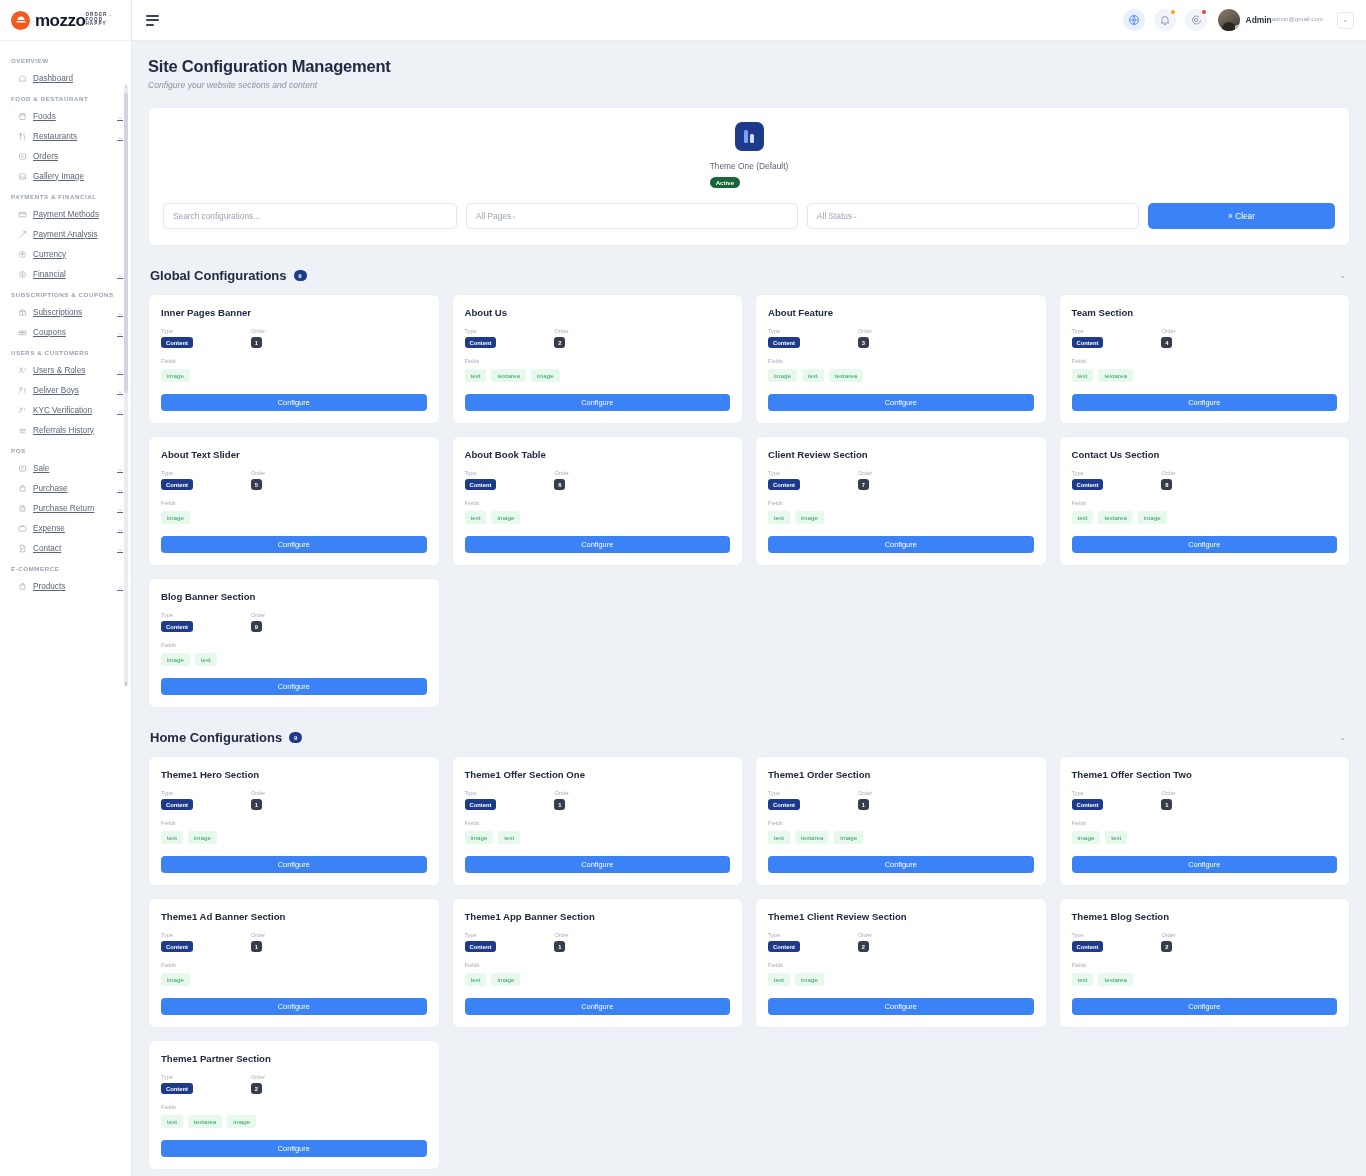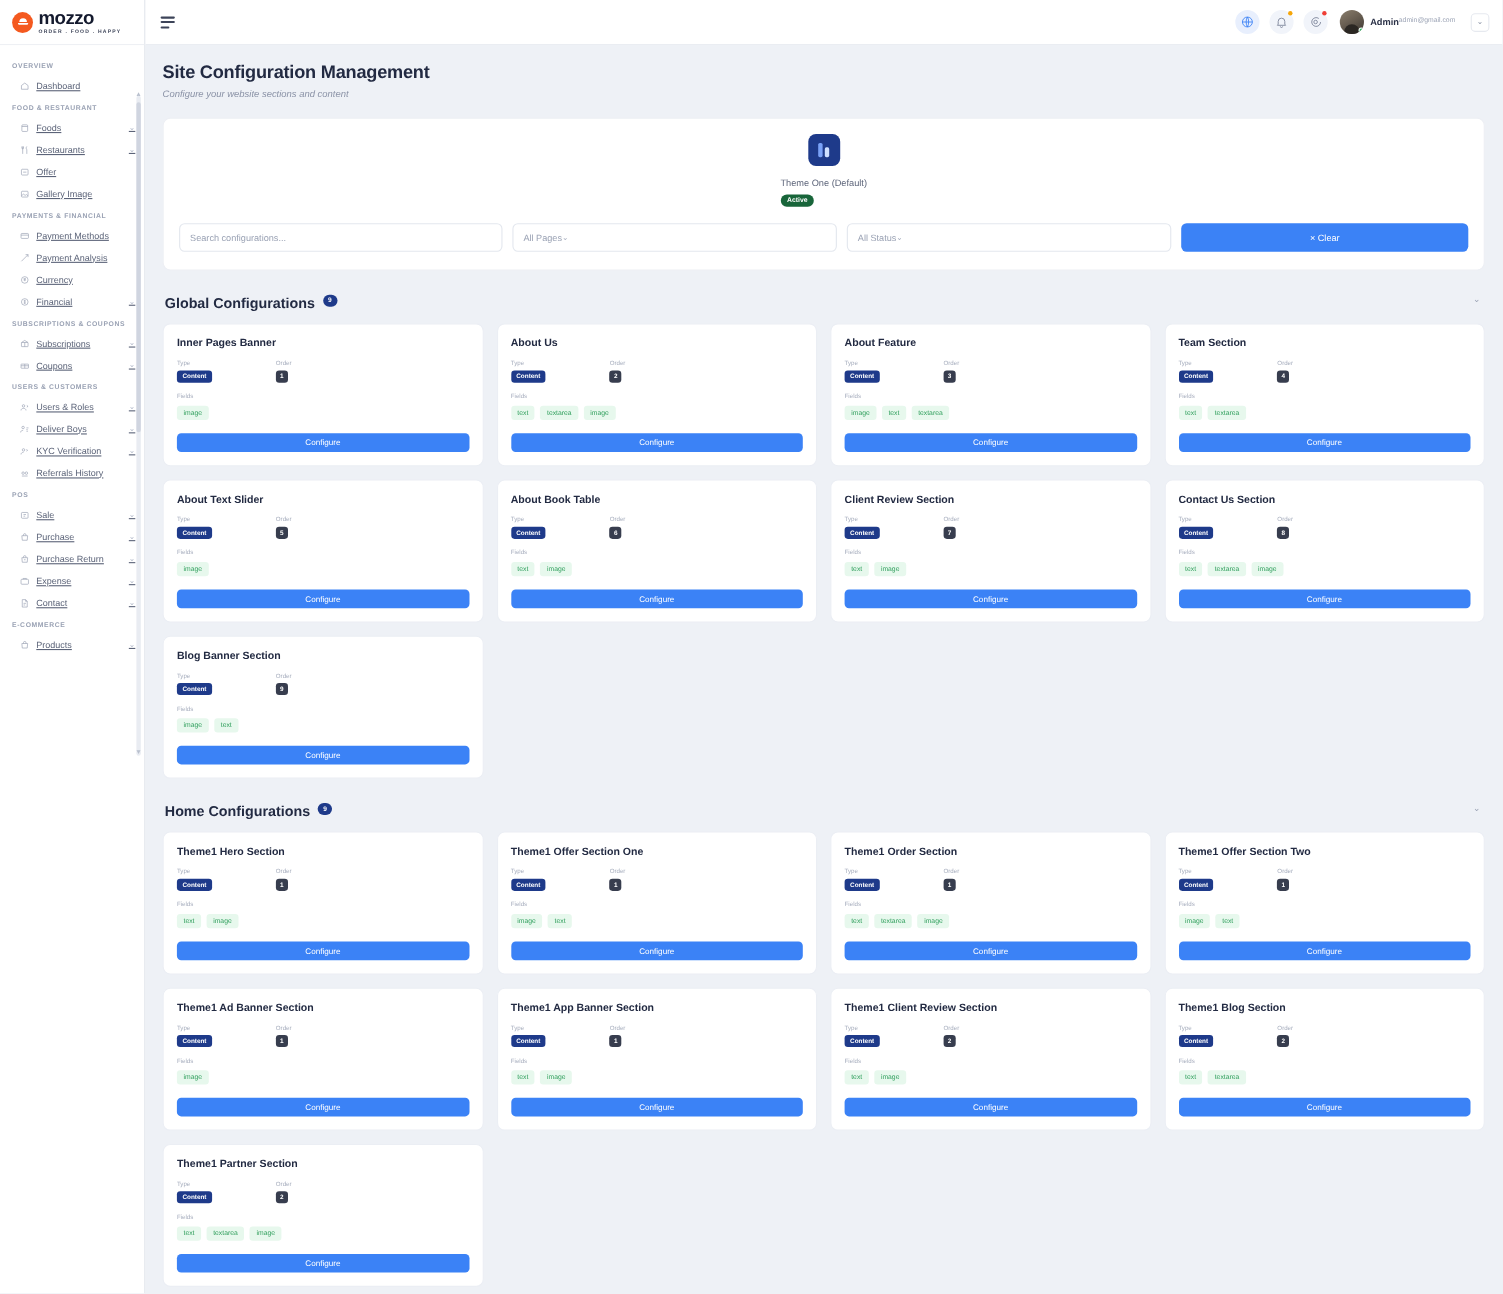--- a/index.html
+++ b/index.html
@@ -24,21 +24,21 @@
     height: 41px; display: flex; align-items: center;
     padding-left: 11px; gap: 5px;
     border-bottom: 1px solid #eef0f4;
   }
   .brand-mark {
     width: 19px; height: 19px; border-radius: 50%;
     background: #f4591f; position: relative; flex: 0 0 19px;
     display: flex; align-items: center; justify-content: center;
   }
   .brand-mark svg { width: 12px; height: 12px; }
-  .brand-txt { display: flex; flex-direction: column; line-height: 1; }
+  .brand-txt { display: flex; flex-direction: row; line-height: 1; }
   .brand-name {
     font-size: 17px; font-weight: 800; color: #141a2e;
     letter-spacing: -0.5px;
   }
   .brand-tag {
     font-size: 4.6px; font-weight: 700; color: #3b4257;
     letter-spacing: 1.1px; margin-top: 1.5px;
   }
   .nav {
     flex: 1; overflow: hidden; padding-top: 9px;
@@ -143,30 +143,30 @@
     background: #18653a; color: #fff; font-size: 6.2px; font-weight: 700;
     padding: 2px 6px; border-radius: 8px;
   }
   .filters { display: flex; gap: 9px; margin-top: 14px; }
   .field {
     height: 26px; border: 1px solid #e3e7ee; border-radius: 5px;
     background: #fff; display: flex; align-items: center;
     padding: 0 9px; font-size: 8.3px; color: #9aa2b4;
   }
   .f-search { width: 294px; }
-  .f-sel { width: 295px; }
+  .f-sel { width: 332px; }
   .f-sel .cv { color: #a8afbf; font-size: 7px; }
   .btn-clear {
     flex: 1; height: 26px; border-radius: 5px; background: #3b82f6; color: #fff;
     display: flex; align-items: center; justify-content: center;
     font-size: 8.3px; cursor: pointer; border: none;
   }
 
   .section-head {
-    display: flex; align-items: flex-start; margin: 22px 0 11px 2px;
+    display: flex; align-items: center; margin: 22px 0 11px 2px;
   }
   .section-title { font-size: 13px; font-weight: 700; color: #222a42; }
   .count-badge {
     margin-left: 7px; background: #1e3a8a; color: #fff;
     font-size: 6px; font-weight: 700; min-width: 13px; height: 11px;
     border-radius: 6px; display: flex; align-items: center; justify-content: center;
     padding: 0 4px;
   }
   .collapse-caret { margin-left: auto; color: #9aa2b4; font-size: 8px; cursor: pointer; margin-right: 4px;}
 
@@ -252,21 +252,21 @@
         <span class="nav-label">Restaurants</span>
         <span class="nav-caret">⌄</span>
       </div>
       <div class="nav-item">
         <span class="nav-ico">
           <svg viewBox="0 0 24 24">
             <rect x="4" y="5" width="16" height="14" rx="2"></rect>
             <path d="M8 12h8"></path>
           </svg>
         </span>
-        <span class="nav-label">Offer</span>
+        <span class="nav-label">Orders</span>
       </div>
       <div class="nav-item">
         <span class="nav-ico">
           <svg viewBox="0 0 24 24">
             <rect x="4" y="5" width="16" height="14" rx="2"></rect>
             <path d="M4 16l5-4 4 3 3-2 4 3"></path>
           </svg>
         </span>
         <span class="nav-label">Gallery Image</span>
       </div>

